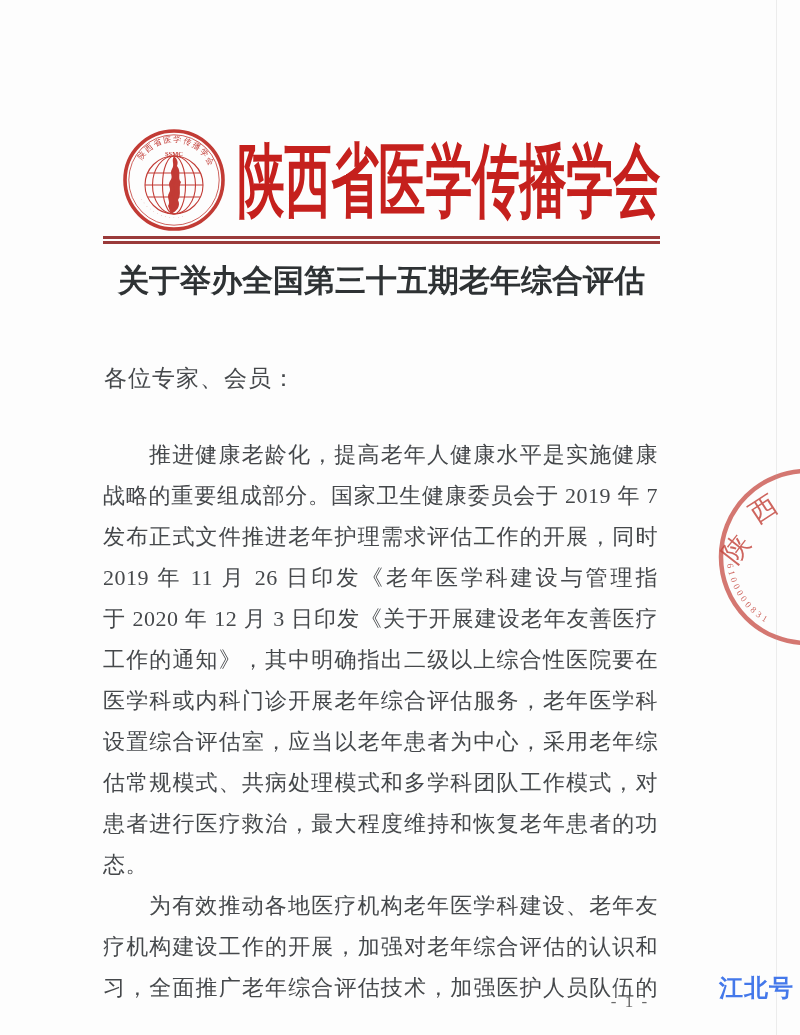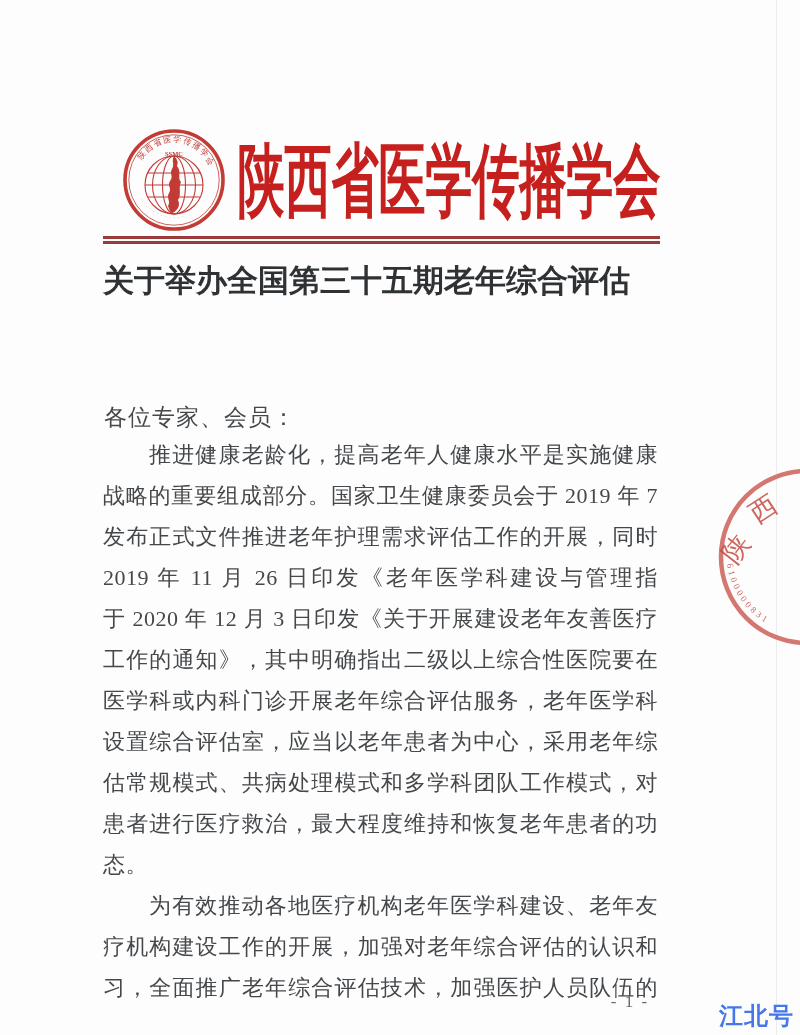--- a/index.html
+++ b/index.html
@@ -26,27 +26,27 @@
   }
   .double-rule{
     position:absolute;left:103px;top:236px;width:557px;height:8px;
     border-top:3px solid #9a3a3a;border-bottom:3px solid #9a3a3a;
     box-sizing:border-box;
   }
 
   
   .doc-title{
     position:absolute;left:103px;top:257px;width:557px;
-    text-align:left;color:#2e3234;font-weight:bold;
+    text-align:center;color:#2e3234;font-weight:bold;
     font-size:31px;line-height:47px;
   }
 
   
   .salutation{
-    position:absolute;left:104px;top:402px;width:560px;
+    position:absolute;left:104px;top:363px;width:560px;
     font-size:23px;color:#45484b;letter-spacing:1px;
   }
   .body-lines{
     position:absolute;left:103px;top:434px;width:555px;
     font-size:22px;color:#45484b;
   }
   .bline{
     height:41px;line-height:41px;overflow:hidden;
     text-align:left;letter-spacing:0.5px;
   }
@@ -55,21 +55,21 @@
   }
   .bline.indent{padding-left:46px;box-sizing:border-box;}
 
   
   .seal{position:absolute;left:705px;top:462px;}
   .page-number{
     position:absolute;left:585px;top:992px;width:90px;
     text-align:center;font-size:17px;color:#6b6b6b;letter-spacing:2px;
   }
   .watermark{
-    position:absolute;right:6px;top:1000px;
+    position:absolute;right:6px;top:972px;
     font-family:"Liberation Sans", sans-serif;
     font-size:24px;font-weight:bold;color:#4478ea;letter-spacing:1px;margin-left:12px;
   }
   .scan-line{
     position:absolute;left:776px;top:0;width:1px;height:1035px;
     background:rgba(160,160,160,0.18);
   }
 </style>
 </head>
 <body>

